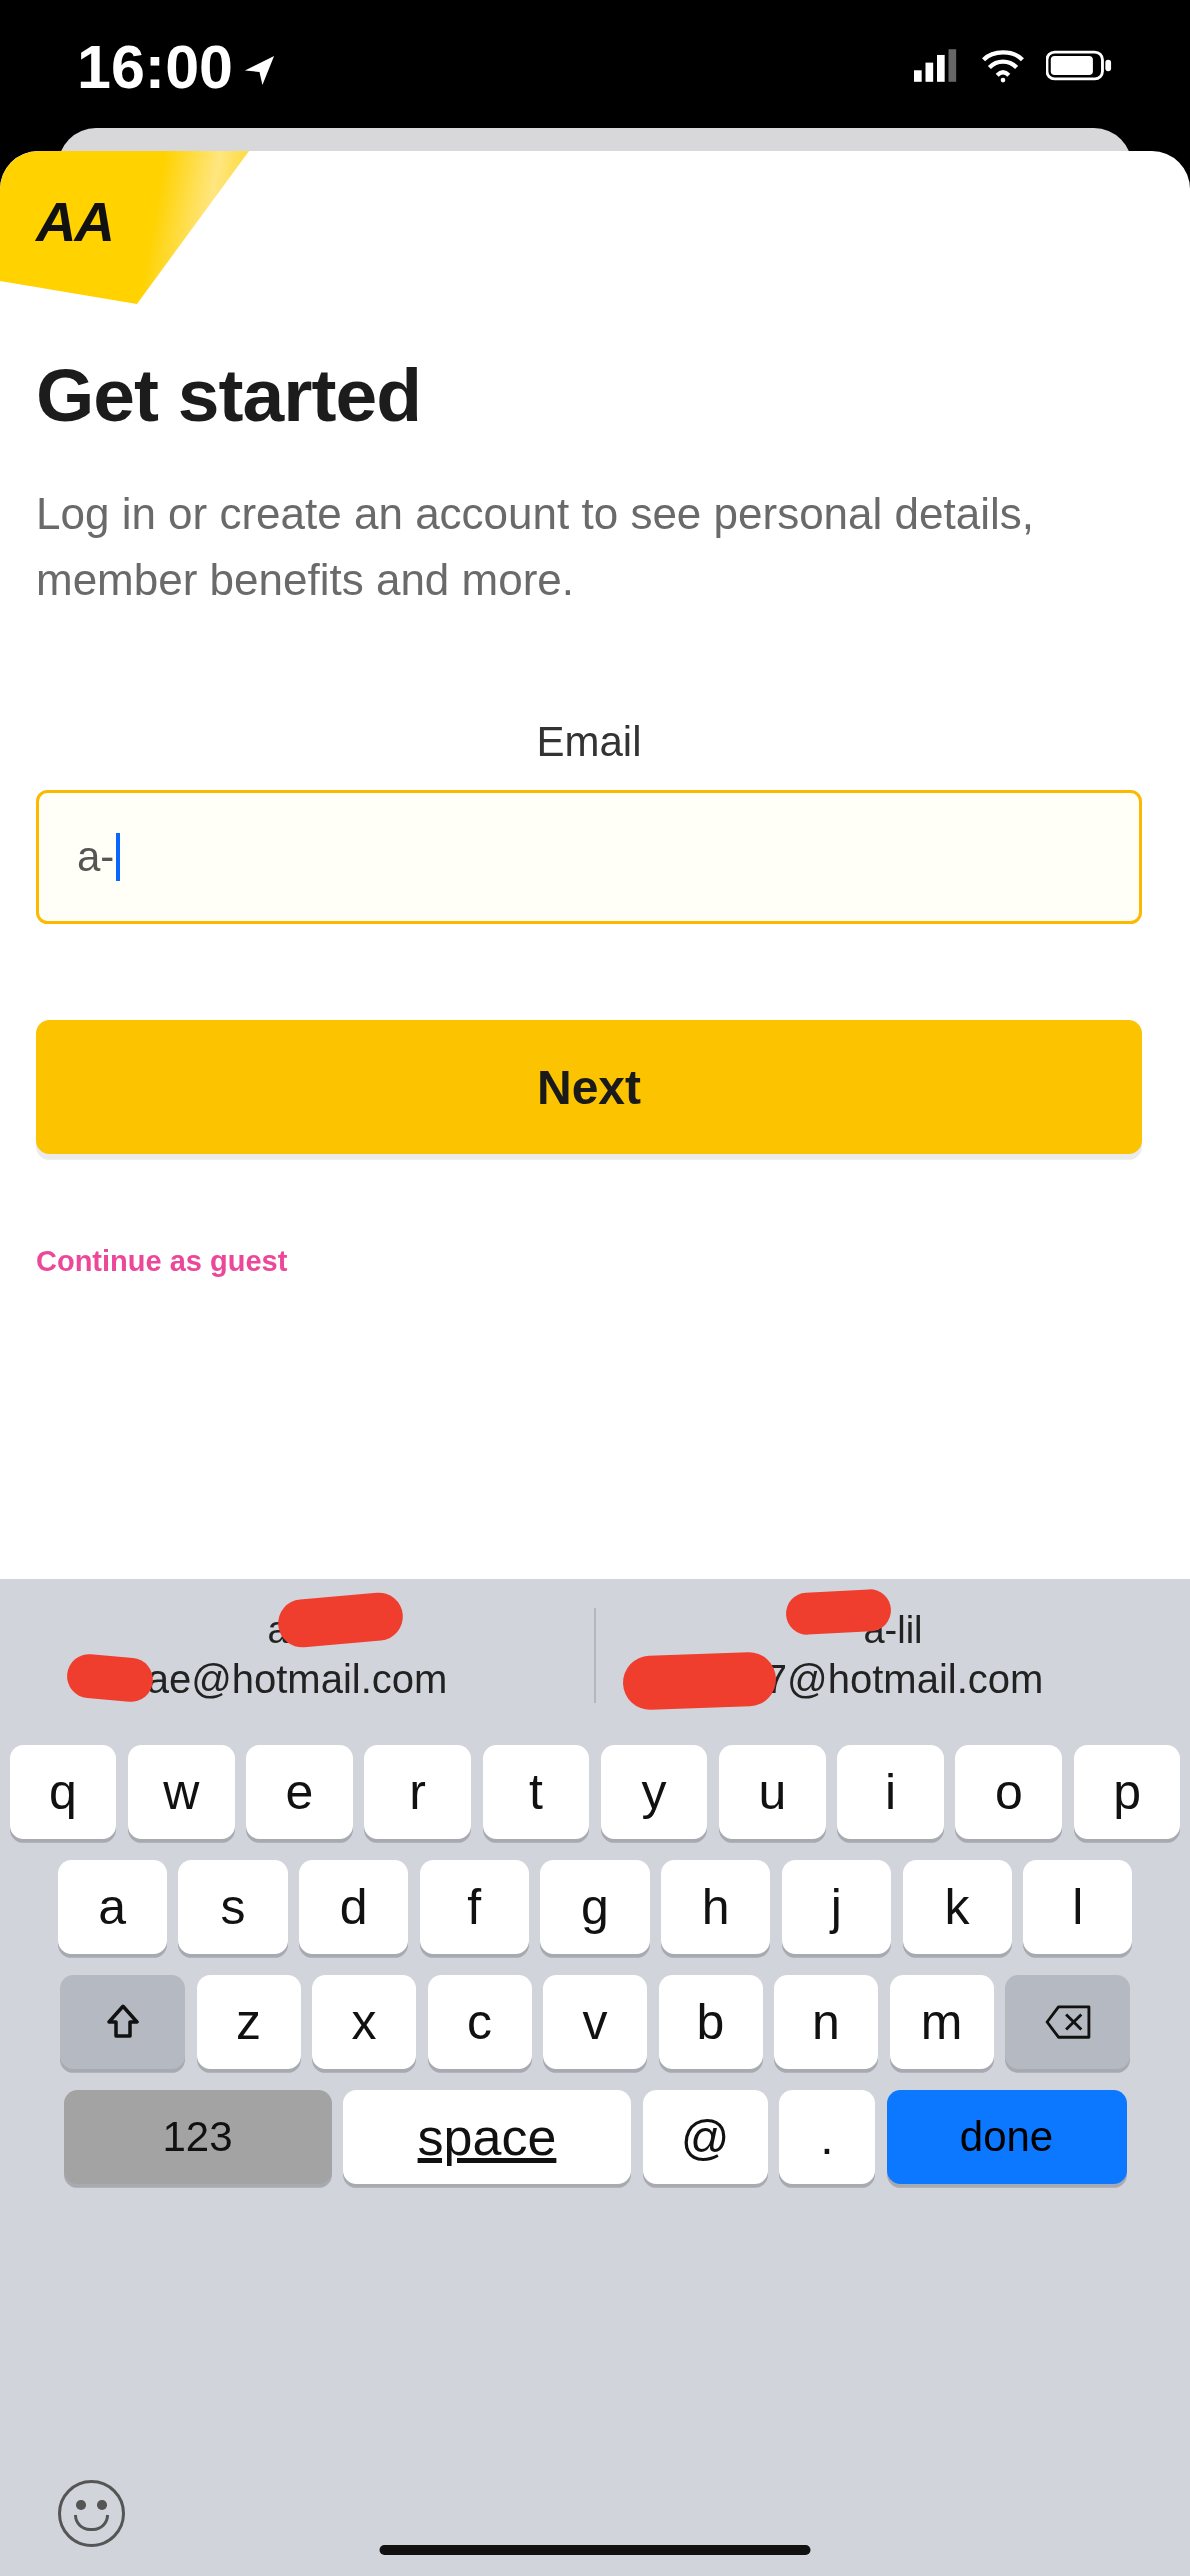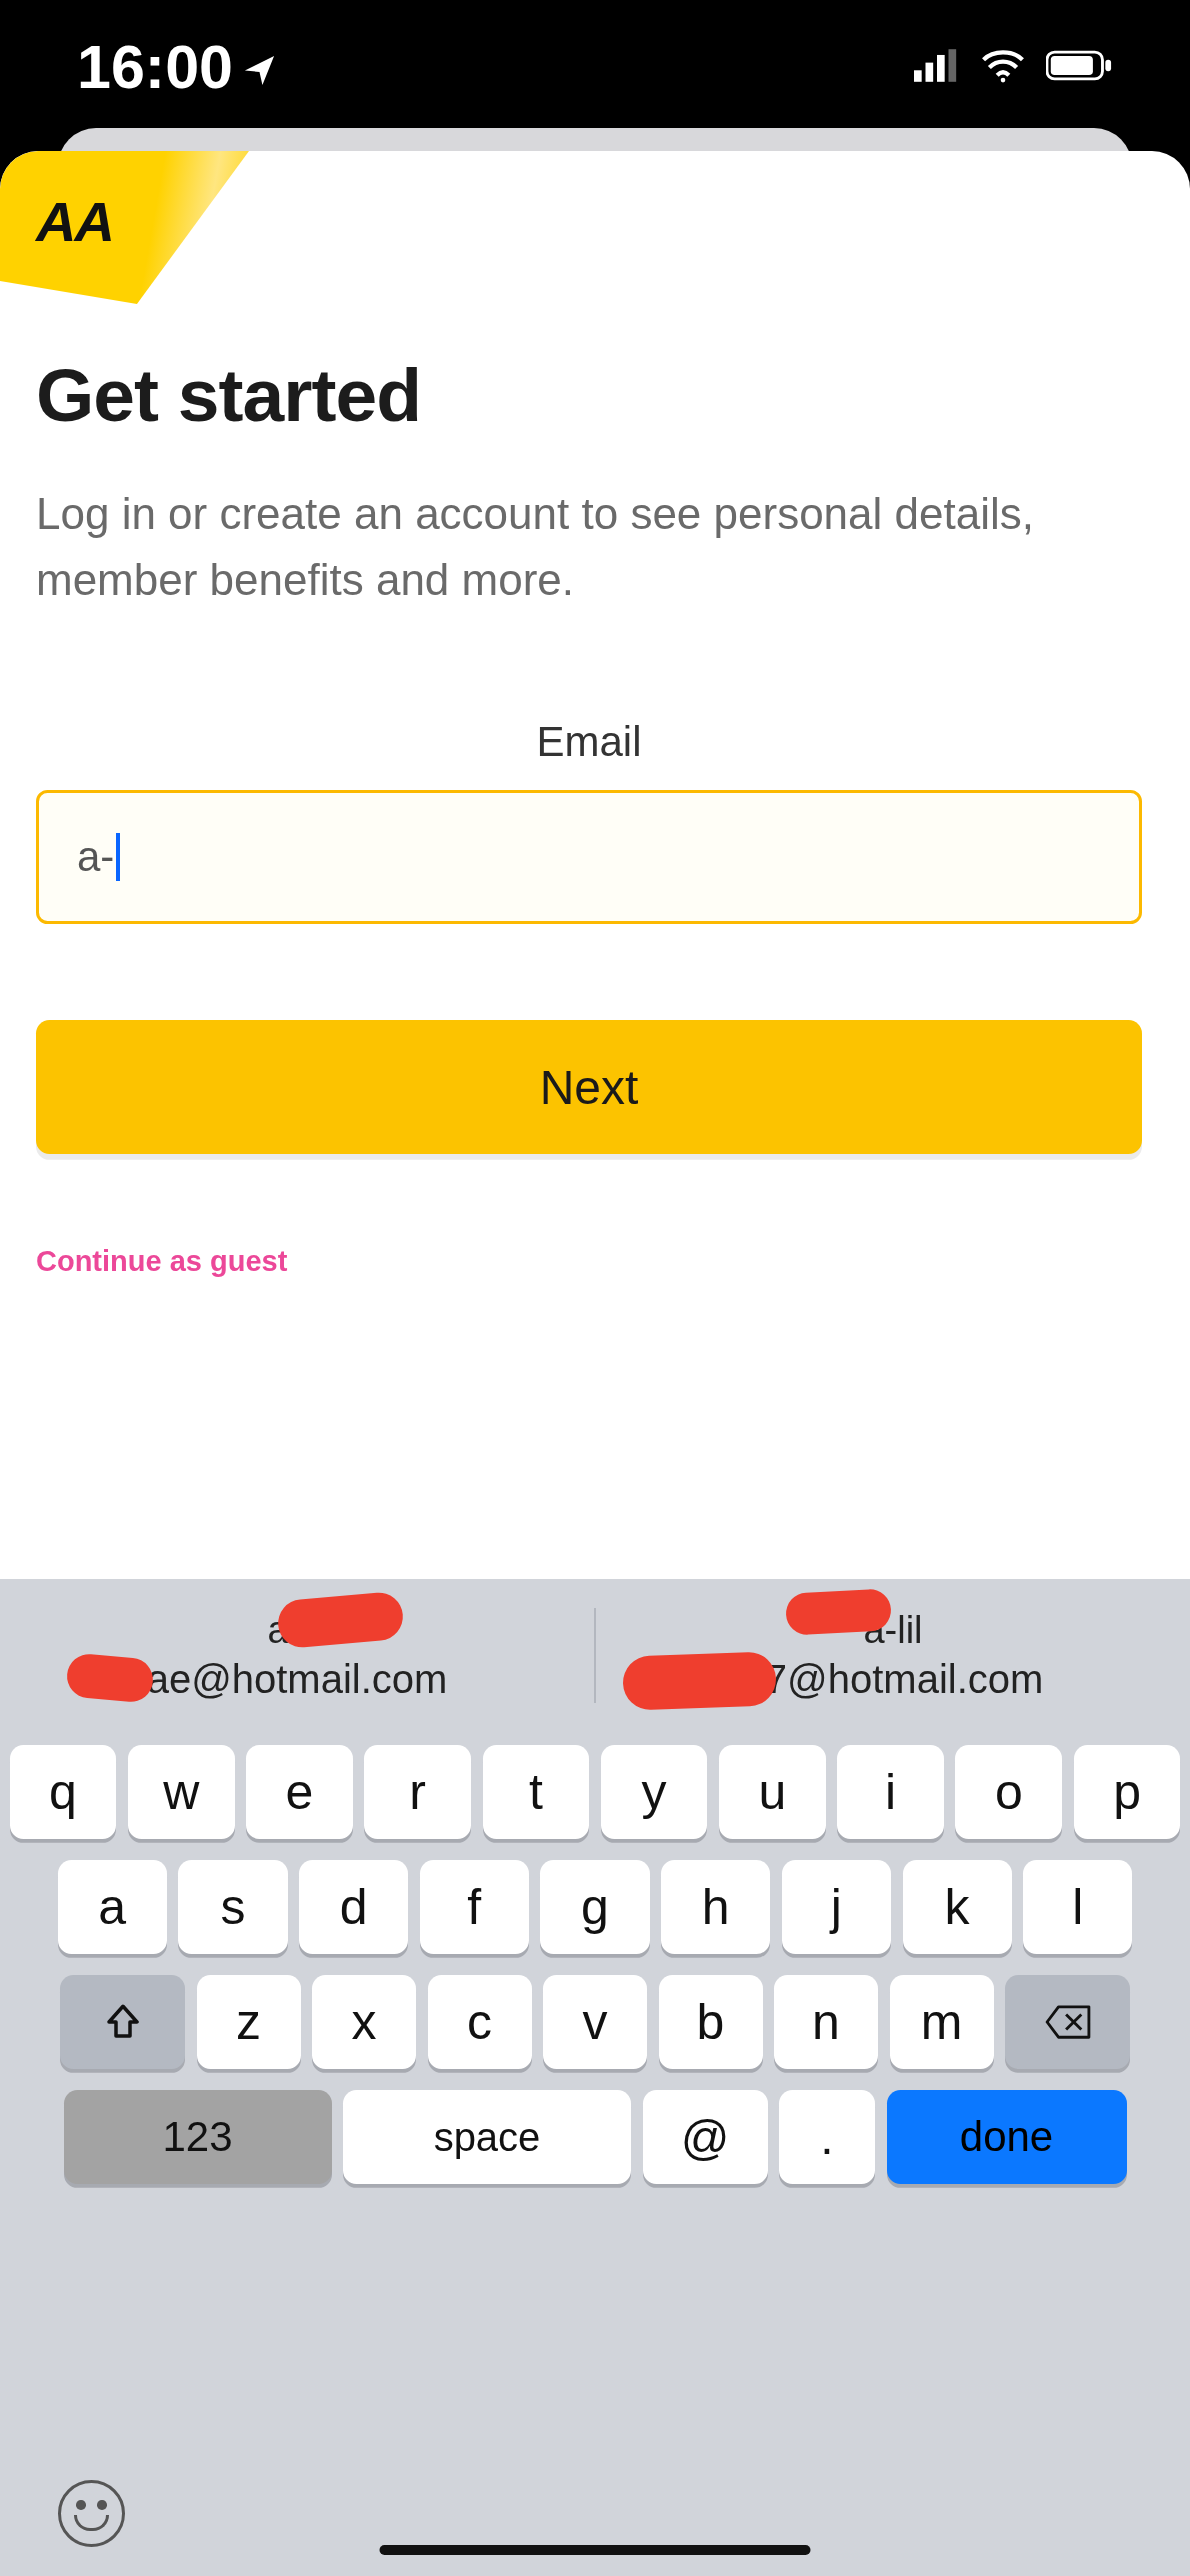--- a/index.html
+++ b/index.html
@@ -23,21 +23,21 @@
 
   .content { position:absolute; top:201px; left:36px; right:48px; }
   .title { font-size: 75px; font-weight: 800; color:#1c1c1c; letter-spacing:-1px; }
   .subtitle { margin-top: 43px; font-size: 44px; color:#6a6a6a; line-height:1.5; }
   .field-label { margin-top: 105px; font-size: 42px; color:#333;text-align:center; }
   .input-wrap { margin-top: 24px; border: 3.8px solid #fcb900; border-radius: 11.5px; background:#fffef7; height: 134px; display:flex; align-items:center; padding:0 38px; }
   .input-text { font-size: 42px; color:#555; display:flex; align-items:center; }
   .cursor { display:inline-block; width:3.8px; height:48px; background:#0a66ff; margin-left:1.9px; animation: blink 1s infinite; }
   @keyframes blink { 50% { opacity: 0; } }
 
-  .primary-btn { margin-top: 96px; height: 134px; background:#fcc300; border-radius:13.4px; display:flex; align-items:center; justify-content:center; font-size:48px; font-weight:400; color:#1a1a1a; box-shadow: 0 5.8px 0 rgba(0,0,0,0.08); }
+  .primary-btn { margin-top: 96px; height: 134px; background:#fcc300; border-radius:13.4px; display:flex; align-items:center; justify-content:center; font-size:48px; font-weight:700; color:#1a1a1a; box-shadow: 0 5.8px 0 rgba(0,0,0,0.08); }
   .link-btn { margin-top: 91px; font-size:29px; font-weight:700; color:#ec4899; }
 
   
   .keyboard { position:absolute; left:0; right:0; bottom:0; height: 997px; background:#d1d4da; }
   .suggest-bar { height: 153px; display:flex; align-items:stretch; position:relative; }
   .suggest { flex:1; display:flex; flex-direction:column; align-items:center; justify-content:center; font-size:40px; color:#222; position:relative; padding: 0 19px; }
   .suggest .line1 { font-size:38px; color:#222; margin-bottom:5.8px; }
   .suggest .line2 { font-size:40px; color:#222; }
   .suggest-divider { width:1.9px; background:#b3b7bf; margin: 29px 0; }
   .scribble { position:absolute; background:#ef3e2e; border-radius:48px; }
@@ -45,21 +45,21 @@
   .sc1b { width:105px; height:42px; top:11.5px; left:786px; transform:rotate(-3deg); }
   .sc2 { width:86px; height:44px; top:77px; left:67px; transform:rotate(5deg); }
   .sc3 { width:153px; height:54px; top:75px; left:623px; transform:rotate(-2deg); }
 
   .key-rows { padding: 13.4px 9.6px 0 9.6px; }
   .krow { display:flex; gap:11.5px; margin-bottom:21px; justify-content:center; }
   .key { background:#fff; border-radius:13.4px; box-shadow: 0 3.8px 0 #a7aab1; height:94px; display:flex; align-items:center; justify-content:center; font-size:50px; color:#111; flex:1; }
   .key.wide { flex:0 0 125px; }
   .key.gray { background:#b4b9c2; }
   .key.blue { background:#0b78ff; color:#000000; font-size:42px; }
-  .key.space { flex:0 0 288px; font-size:40px; }
+  .key.space { flex:0 0 288px; font-size:52px;text-decoration:underline; }
   .key.num { flex:0 0 268px; font-size:42px; background:#a3a3a3; }
   .key.at { flex:0 0 125px; font-size:48px; }
   .key.dot { flex:0 0 96px; font-size:48px; }
   .key.done { flex:0 0 240px; }
   .krow.row2 { padding: 0 48px; }
   .krow.row3 .key.letter { flex:0 0 104px; }
   .krow.row4 { margin-top: 0; }
 
   .shift-icon, .del-icon { display:inline-flex; }
 

